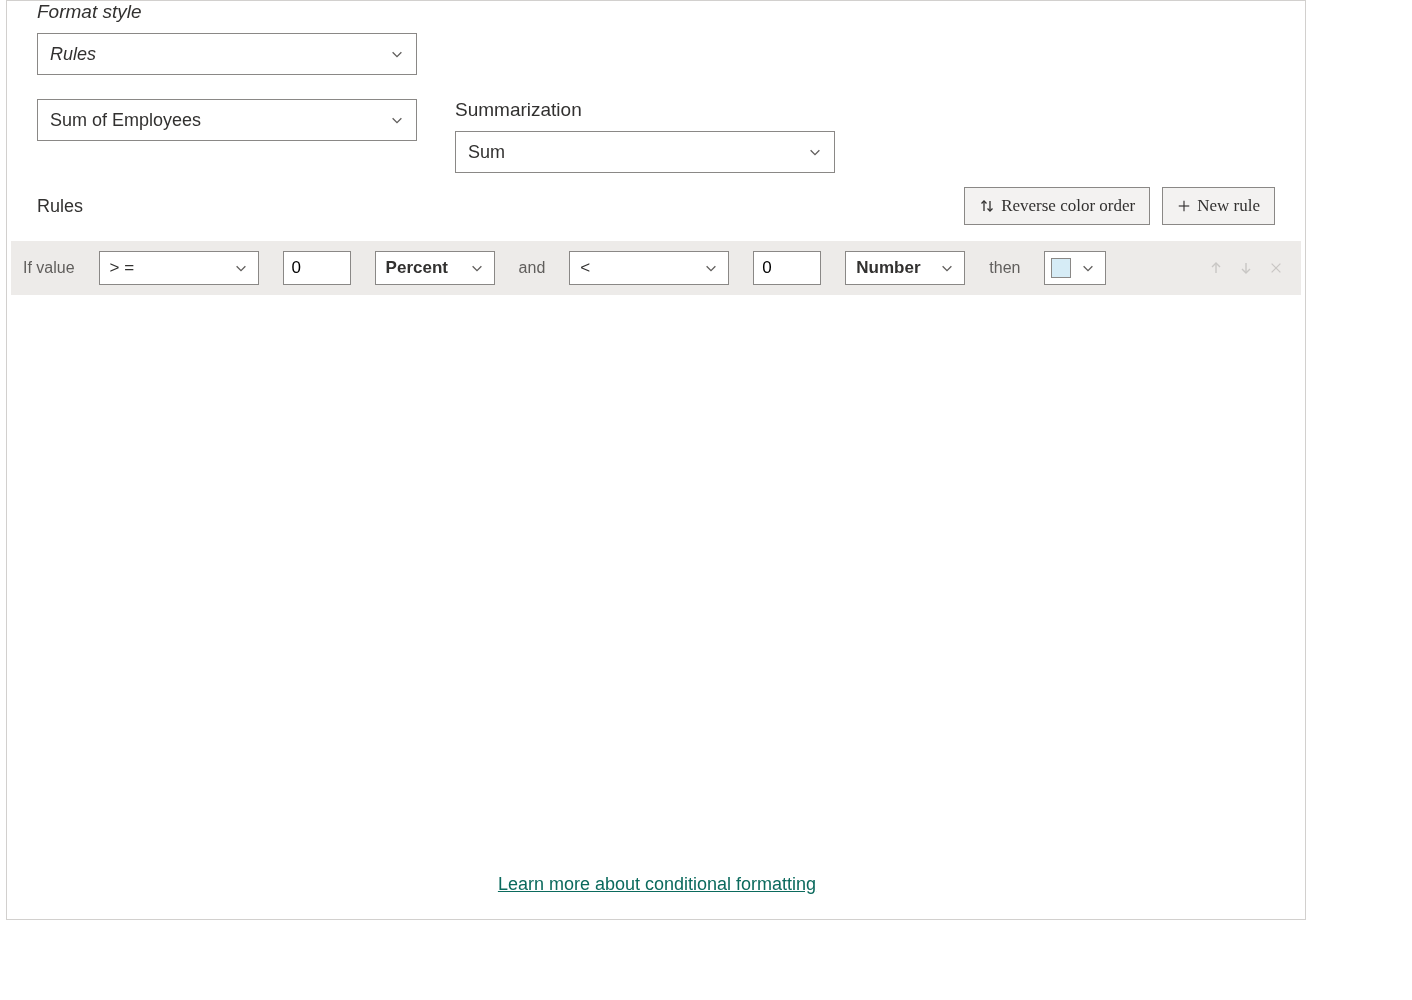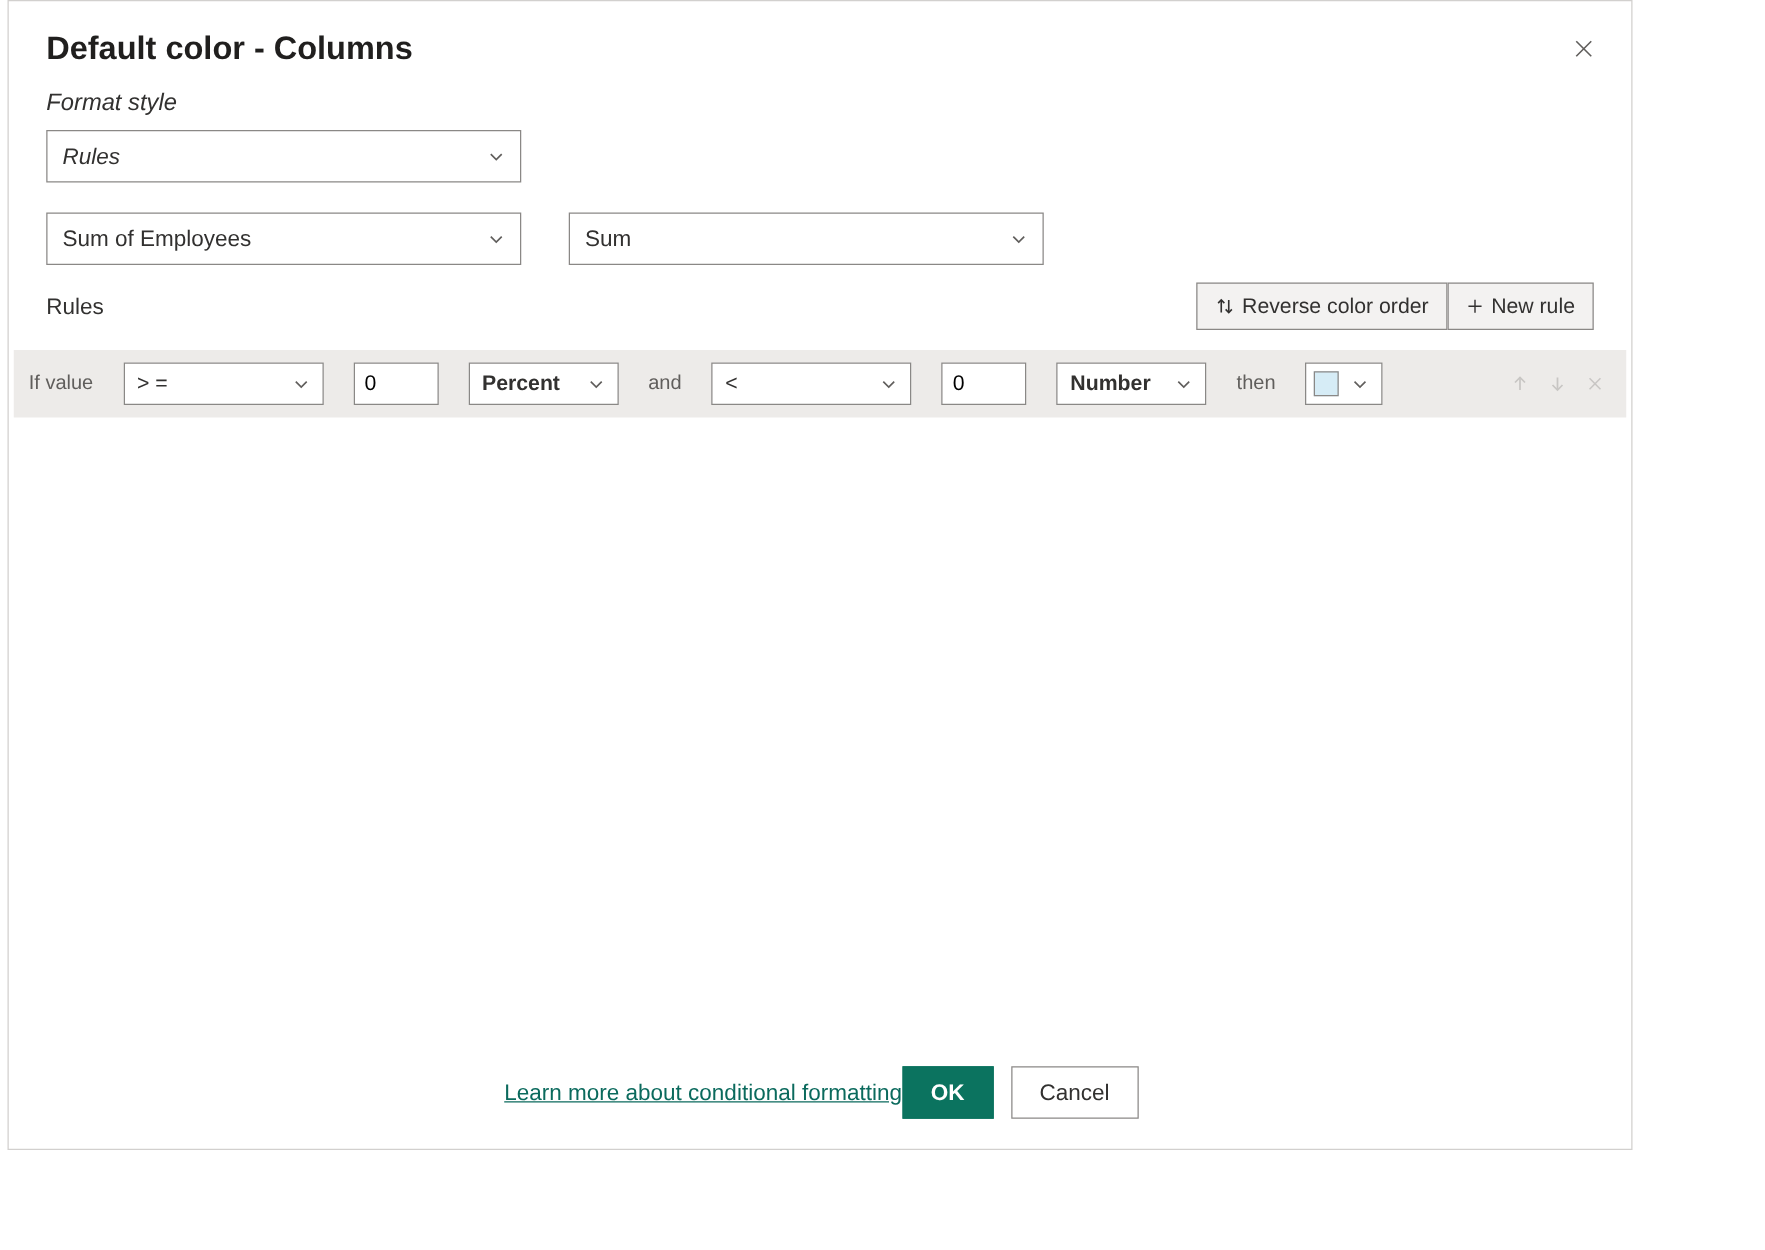--- a/index.html
+++ b/index.html
@@ -67,21 +67,21 @@
   }
   .row2 .col { }
   .rules-header {
     display: flex;
     align-items: center;
     justify-content: space-between;
     margin-top: 6px;
     margin-bottom: 16px;
   }
   .rules-label { font-size: 18px; color: #323130; }
-  .toolbar { display: flex; gap: 0; }
+  .toolbar { display: flex; gap: 12px; font-family: Liberation Serif, serif; }
   .tool-btn {
     display: flex;
     align-items: center;
     gap: 6px;
     border: 1px solid #8a8886;
     background: #f3f2f1;
     height: 38px;
     padding: 0 14px;
     font-size: 17px;
     color: #323130;
@@ -183,29 +183,20 @@
     border: 1px solid #8a8886;
     color: #323130;
   }
   .chev { width: 14px; height: 14px; flex-shrink: 0; }
 </style>
 </head>
 <body>
 
 <div class="dialog">
 
-  <div class="dialog-header">
-    <div class="dialog-title">Default color - Columns</div>
-    <div class="close-x">
-      <svg viewBox="0 0 16 16" width="16" height="16" stroke="currentColor" stroke-width="1.3" fill="none">
-        <line x1="2" y1="2" x2="14" y2="14"></line>
-          <line x1="14" y1="2" x2="2" y2="14"></line>
-      </svg>
-    </div>
-  </div>
 
   <div class="body">
 
     <div class="field-block">
       <span class="field-label">Format style</span>
       <div class="dropdown w380">
         <span>Rules</span>
         <svg class="chev" viewBox="0 0 16 16" fill="none" stroke="#605e5c" stroke-width="1.5">
             <polyline points="3,6 8,11 13,6"></polyline>
           </svg>
@@ -215,20 +206,21 @@
     <div class="row2">
       <div class="col">
         <div class="dropdown w380">
           <span>Sum of Employees</span>
           <svg class="chev" viewBox="0 0 16 16" fill="none" stroke="#605e5c" stroke-width="1.5">
               <polyline points="3,6 8,11 13,6"></polyline>
             </svg>
         </div>
       </div>
       <div class="col">
+        <span class="field-label">Summarization</span>
         <div class="dropdown w380">
           <span>Sum</span>
           <svg class="chev" viewBox="0 0 16 16" fill="none" stroke="#605e5c" stroke-width="1.5">
               <polyline points="3,6 8,11 13,6"></polyline>
             </svg>
         </div>
       </div>
     </div>
 
     <div class="rules-header">
@@ -318,23 +310,15 @@
               <line x1="13" y1="3" x2="3" y2="13"></line>
             </svg>
         </span>
       </div>
     </div>
 
   </div>
 
   <div class="footer">
     <a class="learn-link">Learn more about conditional formatting</a>
-    <div class="footer-btns">
-      <button class="btn btn-primary">
-          <span>OK</span>
-        </button>
-      <button class="btn btn-secondary">
-          <span>Cancel</span>
-        </button>
-    </div>
   </div>
 
 </div>
 
 </body></html>

